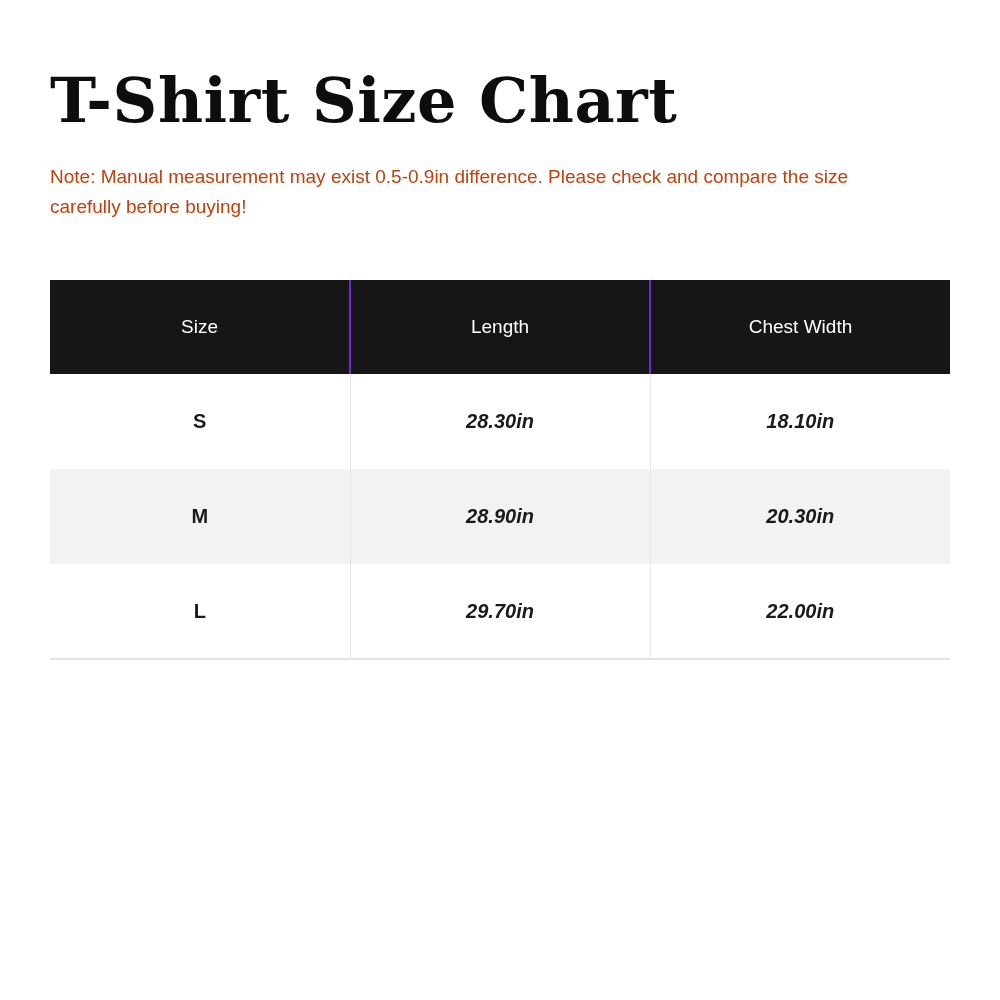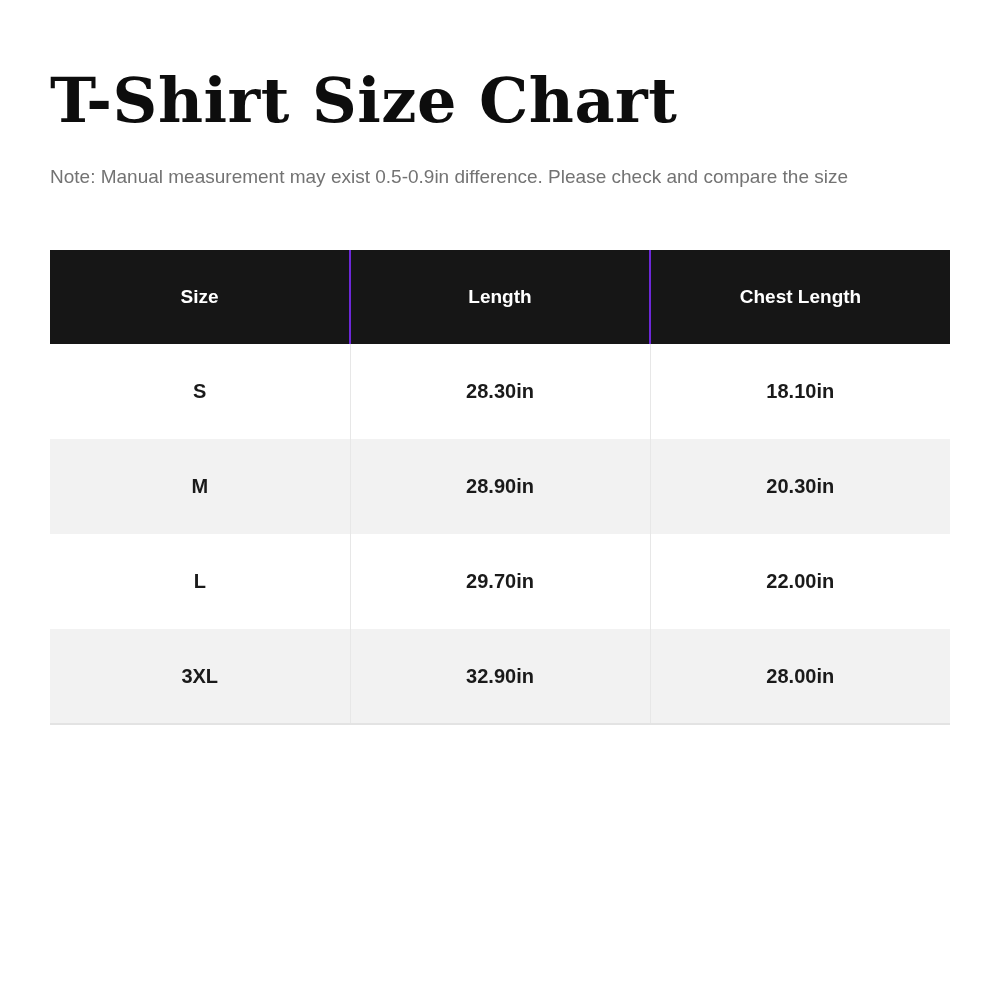--- a/index.html
+++ b/index.html
@@ -31,93 +31,90 @@
     font-weight: 700;
     font-size: 62px;
     line-height: 82px;
     letter-spacing: 0.5px;
     color: #0d0d0d;
   }
   .note {
     margin: 20px 0 0 0;
     font-size: 19px;
     line-height: 30px;
-    color: #737373;
+    color: #c2410c;
     font-weight: 400;
   }
   table.size-table {
     margin-top: 58px;
     width: 900px;
     border-collapse: collapse;
     table-layout: fixed;
     border-bottom: 2px solid #e3e3e3;
   }
   table.size-table th {
     background: var(--header-bg);
     color: var(--header-text);
     height: 94px;
     font-size: 19px;
-    font-weight: 700;
+    font-weight: 400;
     vertical-align: middle;
     padding: 10px;
   }
   table.size-table th + th {
     border-left: 2px solid #6d28d9;
   }
   table.size-table td {
     height: 95px;
     font-size: 20px;
     font-weight: 700;
     color: var(--body-text);
     text-align: center;
     vertical-align: middle;
     padding: 0;
   }
   table.size-table td + td {
     border-left: 1px solid var(--divider);
+    font-style: italic;
   }
   table.size-table tbody tr:nth-child(odd)  { background: var(--row-bg); }
   table.size-table tbody tr:nth-child(even) { background: var(--row-alt-bg); }
 </style>
 </head>
 <body>
 
 <div class="page">
 
   <h1 class="title">T-Shirt Size Chart</h1>
 
   <p class="note">
     <span>Note: Manual measurement may exist 0.5-0.9in difference. Please check and compare the size</span><br>
+    <span>carefully before buying!</span>
   </p>
 
   <table class="size-table">
     <thead>
       <tr>
         <th>Size</th>
         <th>Length</th>
-        <th>Chest Length</th>
+        <th>Chest Width</th>
       </tr>
     </thead>
     <tbody>
       <tr>
         <td>S</td>
         <td>28.30in</td>
         <td>18.10in</td>
       </tr>
       <tr>
         <td>M</td>
         <td>28.90in</td>
         <td>20.30in</td>
       </tr>
       <tr>
         <td>L</td>
         <td>29.70in</td>
         <td>22.00in</td>
       </tr>
-      <tr>
-        <td>3XL</td>
-        <td>32.90in</td>
-        <td>28.00in</td>
-      </tr>
     </tbody>
   </table>
 
 </div>
 
 </body></html>

